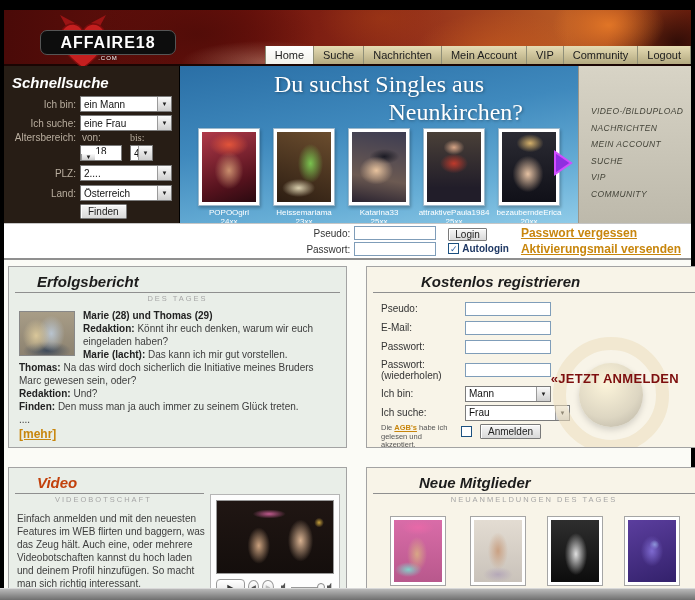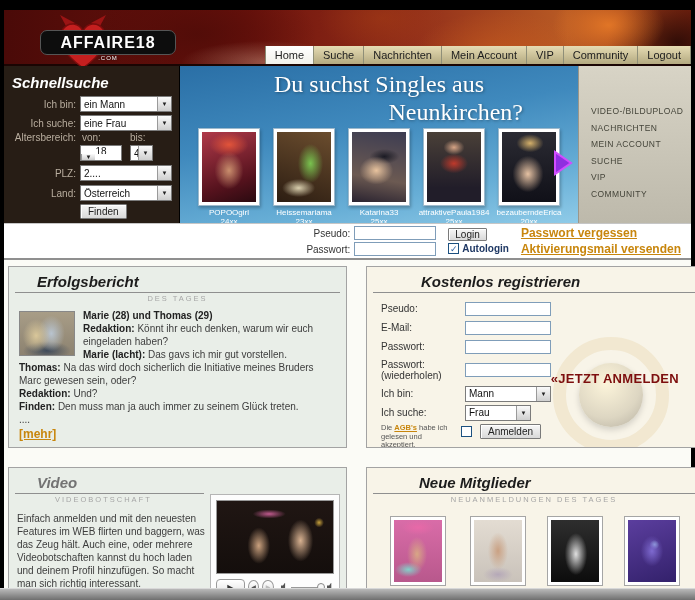--- a/index.html
+++ b/index.html
@@ -54,21 +54,21 @@
   .thumbrow { position:absolute; left:0; top:62px; width:100%; display:flex; justify-content:center; gap:13px; }
   .pframe { width:62px; cursor:pointer; }
   .pframe .ph { width:62px; height:78px; background:#fff; border:1px solid #9db9cc; padding:3px;
     box-shadow:1px 2px 3px rgba(0,0,0,.25); }
   .pframe .img { width:100%; height:100%; }
   .pcap { margin-top:2px; text-align:center; color:#fff; font-size:8px; line-height:9px; width:84px; margin-left:-11px; }
   .arrow { position:absolute; right:5px; top:84px; cursor:pointer; }
 
   .sidemenu { width:113px; background:linear-gradient(180deg,#d8d4c6,#bdb9ab); border-left:1px solid #9a968a;
     padding:40px 0 0 12px; }
-  .sidemenu .mi { font-size:8.5px; color:#45453a; letter-spacing:.4px; margin-bottom:6.5px; cursor:pointer; }
+  .sidemenu .mi { font-size:8.5px; color:#45453a; letter-spacing:.4px; margin-bottom:6.5px; cursor:pointer;font-style:italic; }
 
   
   .loginstrip { height:37px; background:#fff; border-top:1px solid #c6c6c6; border-bottom:2px solid #8f8f8f;
     display:flex; justify-content:flex-end; align-items:center; gap:12px; padding-right:10px; }
   .lgrid { display:grid; grid-template-columns:auto 82px; gap:2px 4px; align-items:center; }
   .llabel { font-size:10px; color:#333; text-align:right; }
   .tinput { height:14px; border:1px solid #7f9db9; font-size:10px; width:100%; background:#fff; }
   .lgcol { display:flex; flex-direction:column; gap:2px; align-items:flex-start; }
   .autolog { display:flex; align-items:center; gap:3px; }
   .cb { width:11px; height:11px; background:#fff; border:1px solid #1c5180; font-size:9px; line-height:10px;
@@ -78,21 +78,21 @@
   a.olink { color:#c8860d; font-weight:bold; font-size:12px; text-decoration:underline; cursor:pointer; }
 
   
   .main { padding:6px 4px 0 4px; display:grid; grid-template-columns:339px 336px; grid-template-rows:182px 140px;
     gap:19px; }
   .panel { border:1px solid #a3a3a3; position:relative; overflow:hidden; }
   .pgreen { background:#e9eee8; }
   .pcream { background:#f8f4e8; }
   .phead { border-bottom:1px solid #8f8f8f; margin:6px 6px 0 6px; padding-bottom:1px; }
   .ptitle { font-size:15px; font-weight:bold; font-style:italic; color:#1c1c1c; }
-  .ptitle.orange { color:#737373; }
+  .ptitle.orange { color:#c2410c; }
   .psub { text-align:center; font-size:7.5px; color:#a6a6a6; letter-spacing:2px; margin-top:1px; }
 
   .story { padding:6px 10px 0 10px; font-size:10px; line-height:13px; color:#3d3d3d; }
   .story .photo { float:left; width:56px; height:45px; border:1px solid #888; margin:2px 8px 2px 0;
     background:radial-gradient(ellipse 18px 22px at 30% 55%, #d9c79a, transparent 75%),
                radial-gradient(ellipse 18px 24px at 58% 50%, #b9c4cf, transparent 75%),
                radial-gradient(ellipse 30px 12px at 50% 90%, #3e4a5a, transparent 80%),
                linear-gradient(#a89d87,#8c8270); }
   .story b { color:#222; }
   .mehr { display:inline-block; margin-top:2px; }
@@ -218,21 +218,21 @@
       <div class="qrow" style="top:49px; left:0;">
         <div class="qlabel" style="width:72px;">Ich suche:</div>
         <div class="sel" style="width:92px; margin-left:4px;">
           <span class="val">eine Frau</span>
           <span class="btn">▼</span>
         </div>
       </div>
       <div class="qrow" style="top:66px; left:0;">
         <div class="qlabel" style="width:72px;">Altersbereich:</div>
         <div class="qlabel" style="margin-left:6px; text-align:left; width:40px;">von:</div>
-        <div class="qlabel" style="margin-left:8px; text-align:left;">bis:</div>
+        <div class="qlabel" style="margin-left:8px; text-align:left;font-family:Liberation Serif, serif;">bis:</div>
       </div>
       <div class="qrow" style="top:79px; left:76px;">
         <div class="sel" style="width:42px;flex-direction:column;">
           <span class="val">18</span>
           <span class="btn">▼</span>
         </div>
         <div class="sel" style="width:23px; margin-left:8px;">
           <span class="val">40</span>
           <span class="btn">▼</span>
         </div>
@@ -330,21 +330,21 @@
 
   <div class="main">
 
     <div class="panel pgreen">
       <div class="phead" style="padding-left:22px;"><span class="ptitle">Erfolgsbericht</span></div>
       <div class="psub">DES TAGES</div>
       <div class="story">
         <div class="photo"></div>
         <div><b>Marie (28) und Thomas (29)</b></div>
         <div><b>Redaktion:</b><span> Könnt ihr euch denken, warum wir euch eingeladen haben?</span></div>
-        <div><b>Marie (lacht):</b><span> Das gavs ich mir gut vorstellen.</span></div>
+        <div><b>Marie (lacht):</b><span> Das kann ich mir gut vorstellen.</span></div>
         <div><b>Thomas:</b><span> Na das wird doch sicherlich die Initiative meines Bruders Marc gewesen sein, oder?</span></div>
         <div><b>Redaktion:</b><span> Und?</span></div>
         <div><b>Finden:</b><span> Den muss man ja auch immer zu seinem Glück treten.</span></div>
         <div>....</div>
         <a class="olink mehr">[mehr]</a>
       </div>
     </div>
 
     <div class="panel pcream">
       <div class="phead" style="padding-left:48px;"><span class="ptitle">Kostenlos registrieren</span></div>
@@ -370,21 +370,21 @@
         </div>
         <div class="rrow">
           <div class="rlabel">Ich bin:</div>
           <div class="sel" style="width:86px;">
             <span class="val">Mann</span>
             <span class="btn">▼</span>
           </div>
         </div>
         <div class="rrow">
           <div class="rlabel">Ich suche:</div>
-          <div class="sel" style="width:66px;">
+          <div class="sel" style="width:105px;">
             <span class="val">Frau</span>
             <span class="btn">▼</span>
           </div>
         </div>
         <div class="agbrow">
           <div class="agbtext"><span>Die </span><a class="olink">AGB's</a><span> habe ich gelesen und akzeptiert.</span></div>
           <div class="cb" style="margin-top:2px; color:transparent;">✓</div>
           <button class="btn3d">Anmelden</button>
         </div>
       </div>

